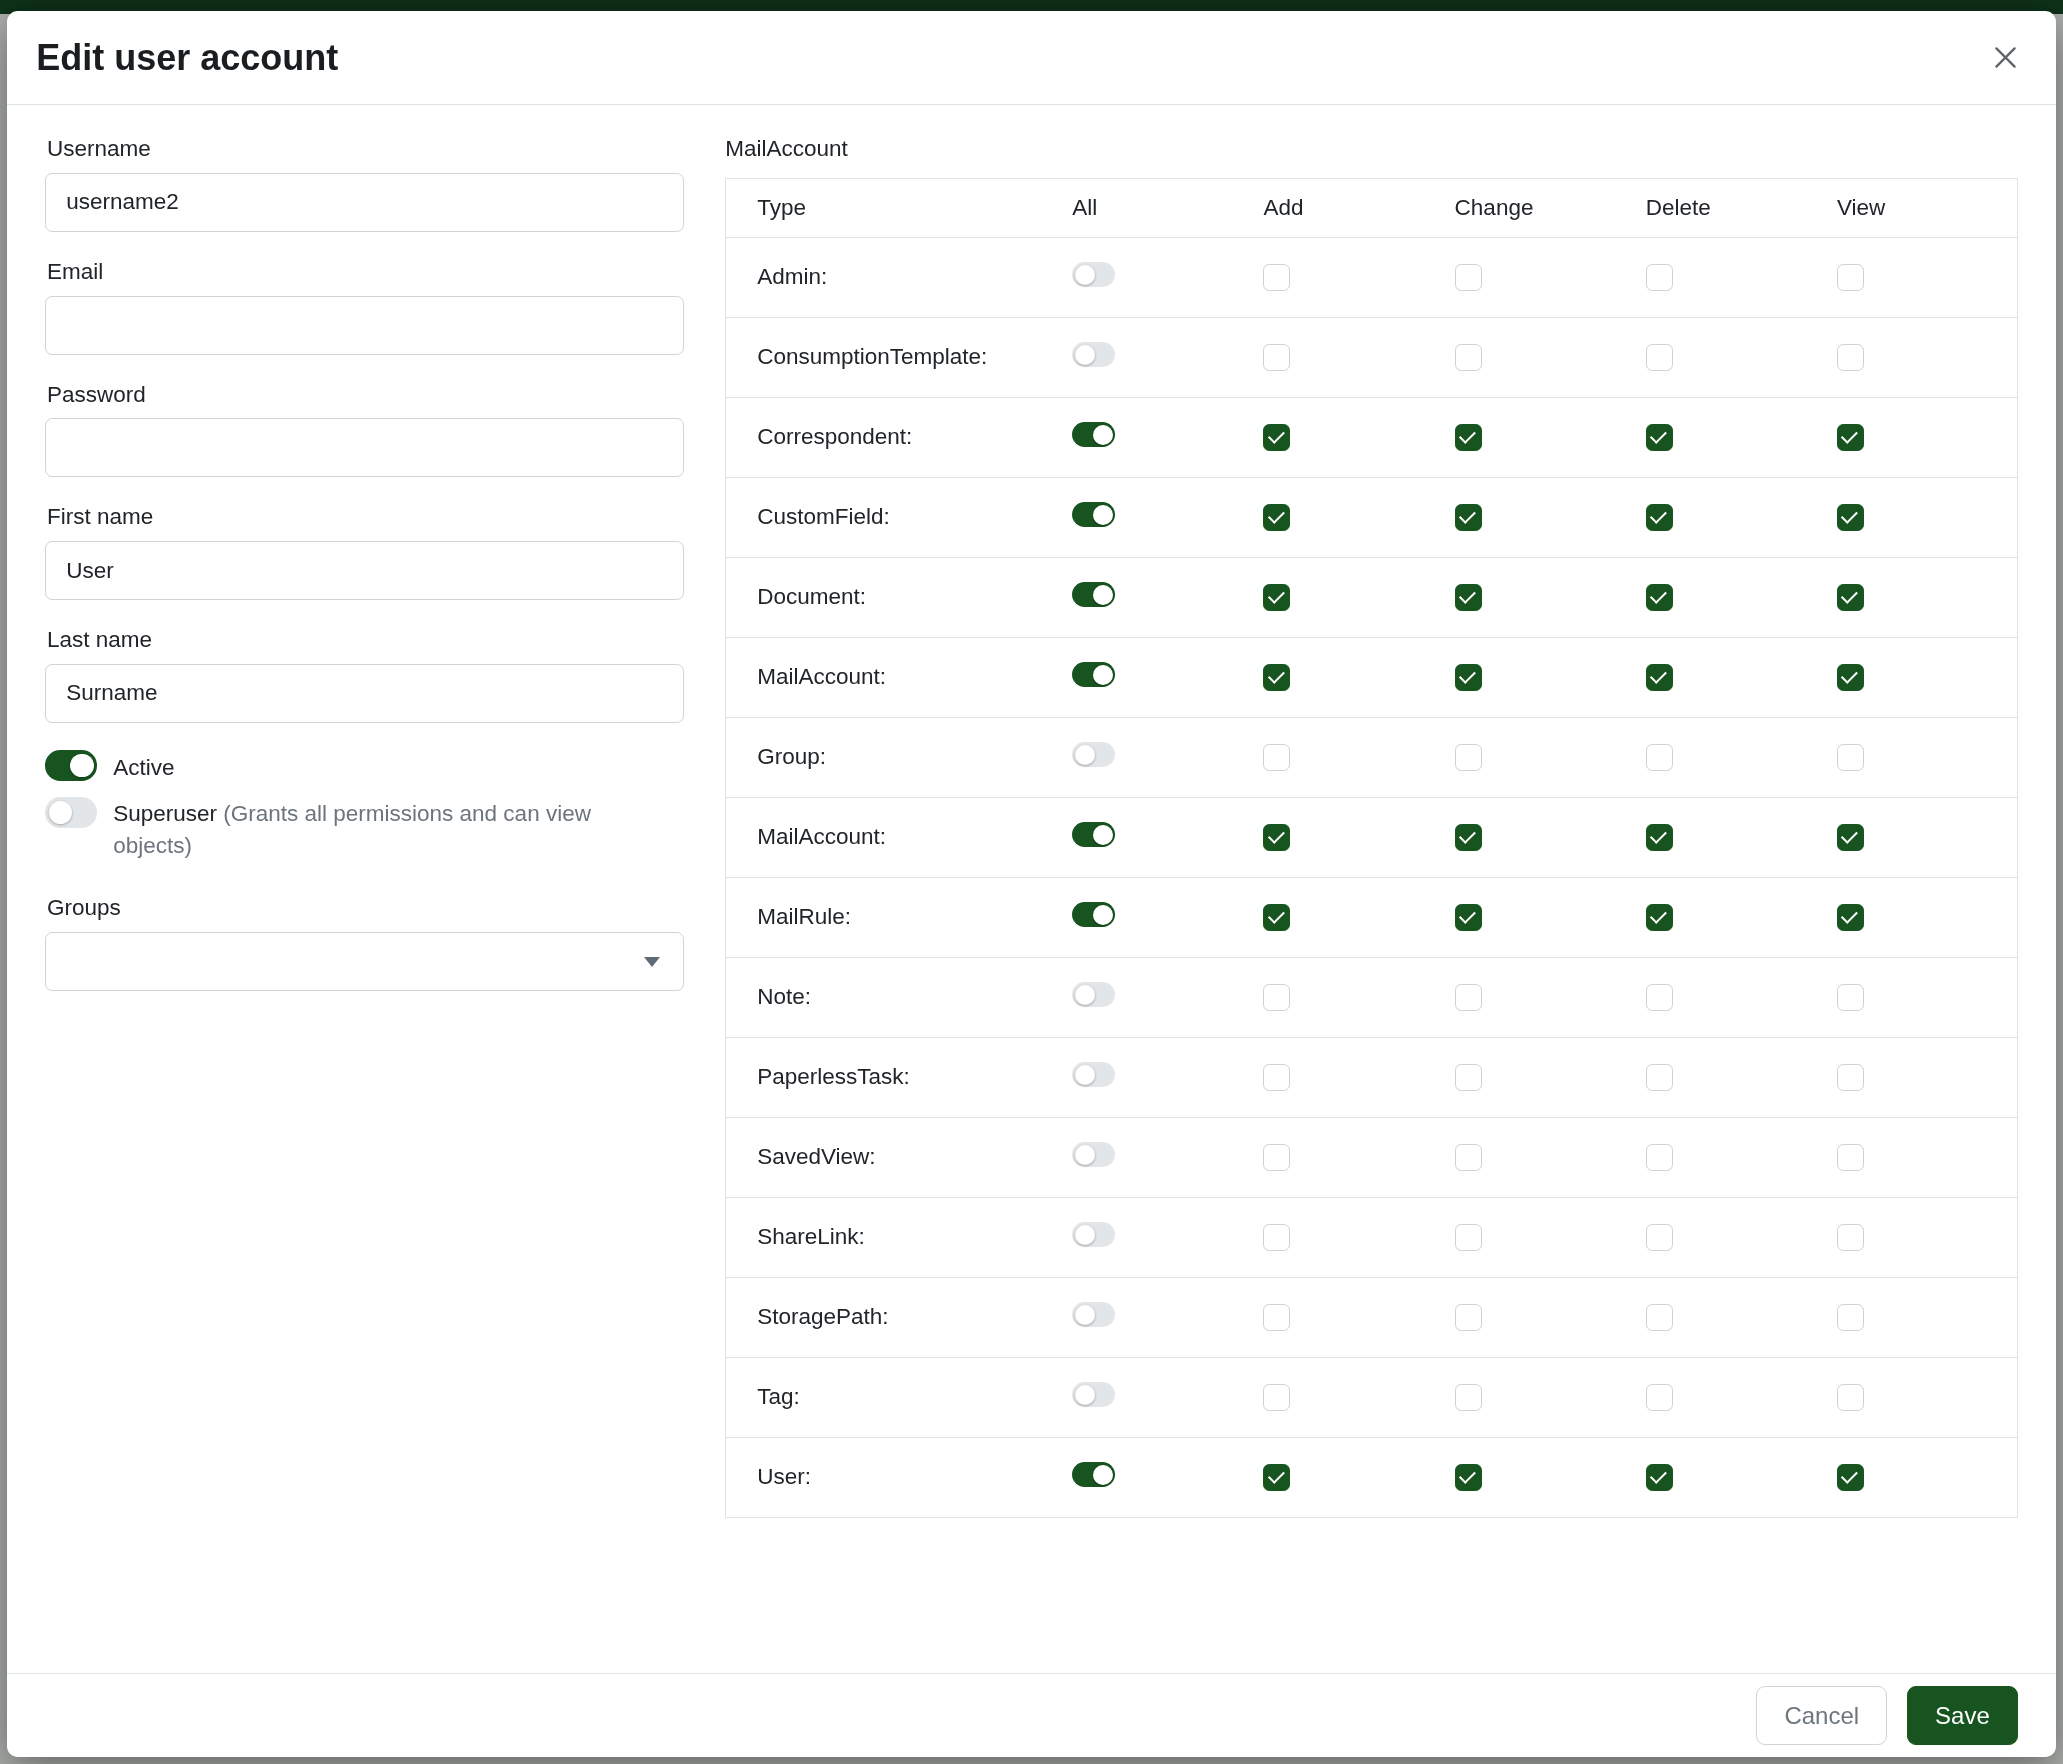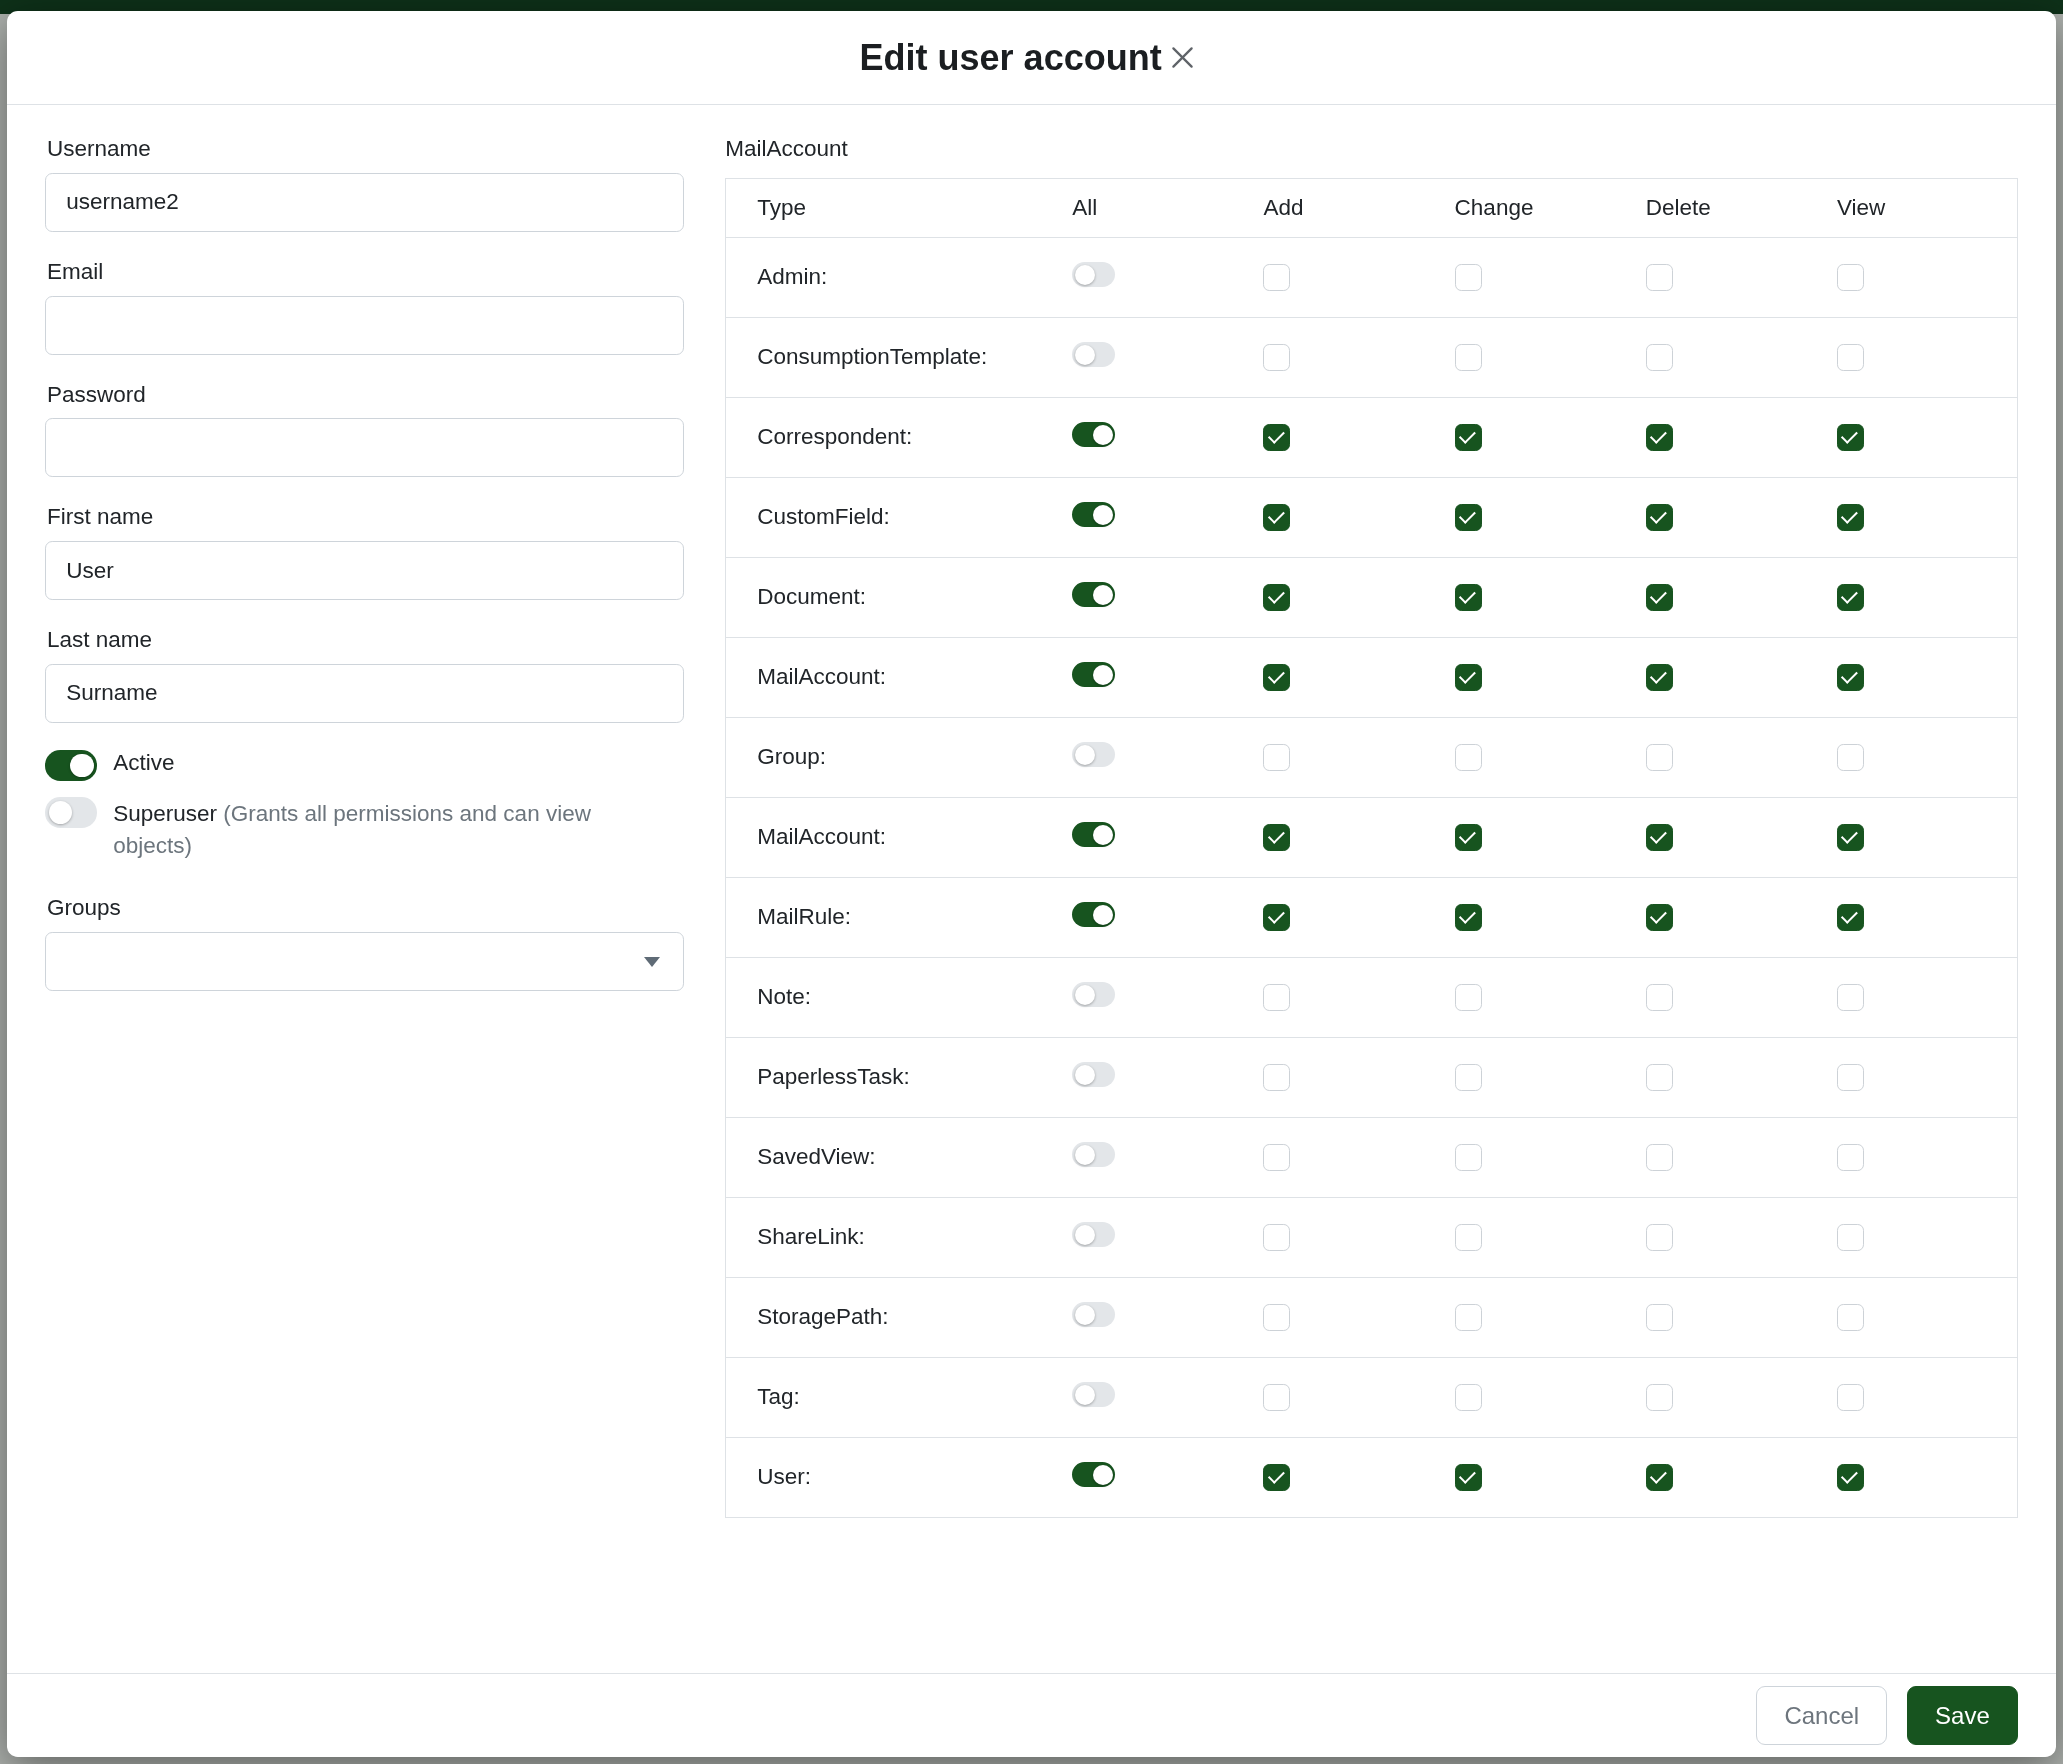--- a/index.html
+++ b/index.html
@@ -21,21 +21,21 @@
     background:var(--accent-dark);
   }
   .modal{
     position:absolute;top:10.8px;left:7.2px;right:7.2px;bottom:7.2px;
     background:#ffffff;border-radius:10.8px;
     box-shadow:0 10.8px 43px rgba(0,0,0,.45);
     display:flex;flex-direction:column;overflow:hidden;
   }
   
   .modal-header{
-    display:flex;align-items:center;justify-content:center;
+    display:flex;align-items:center;justify-content:space-between;
     padding:25px 29px;border-bottom:0.9px solid var(--border);flex:0 0 auto;
   }
   .modal-title{
     font-size:36px;font-weight:600;color:#1b1e21;line-height:1.2;margin:0;
   }
   .close-btn{
     background:none;border:none;padding:5.4px;cursor:pointer;line-height:0;
   }
   
   .modal-body{
@@ -59,21 +59,21 @@
   }
   .toggle .knob{
     position:absolute;top:3.6px;left:3.6px;width:23.4px;height:23.4px;border-radius:50%;
     background:#fff;box-shadow:0 0.9px 2.7px rgba(0,0,0,.3);
   }
   .toggle.on{background:var(--accent);}
   .toggle.on .knob{left:25px;}
   .toggle.sm{width:43px;height:25px;border-radius:12.6px;}
   .toggle.sm .knob{top:2.7px;left:2.7px;width:20px;height:20px;}
   .toggle.sm.on .knob{left:21px;}
-  .switch-row{display:flex;align-items:flex-start;gap:16px;margin:3.6px 0 16px 0;}
+  .switch-row{display:flex;align-items:flex-end;gap:16px;margin:3.6px 0 16px 0;}
   .switch-label{font-size:22.5px;color:var(--text);}
   .su-row{display:flex;align-items:flex-start;gap:16px;margin:7.2px 0 32px 0;}
   .su-text{width:531px;font-size:22.5px;line-height:1.45;margin-top:0.9px;}
   .su-label{color:var(--text);font-weight:500;}
   .su-hint{color:var(--muted);}
   
   .select-box{
     position:relative;width:100%;height:59px;border:0.9px solid var(--input-border);
     border-radius:7.2px;background:#fff;cursor:pointer;
   }

